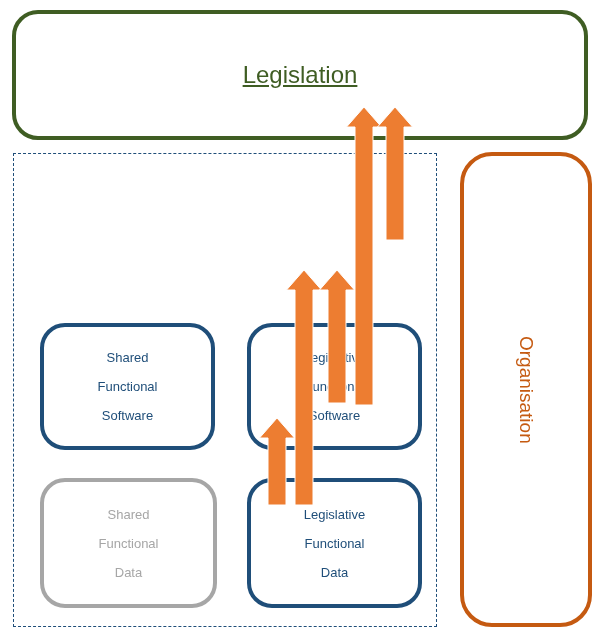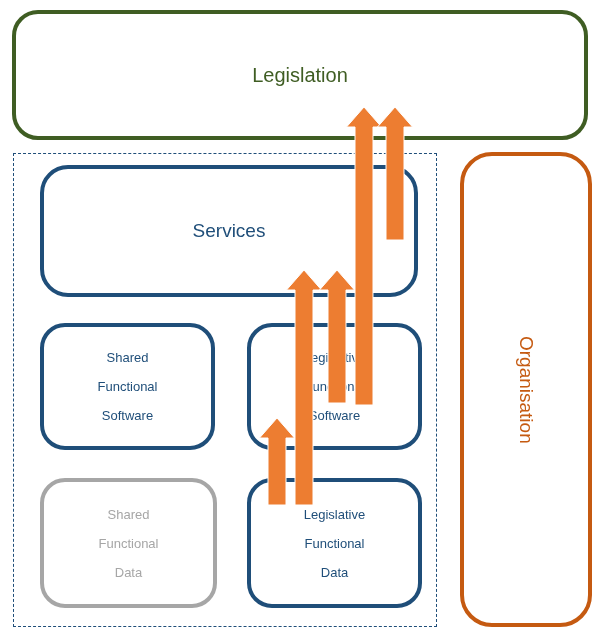--- a/index.html
+++ b/index.html
@@ -13,21 +13,21 @@
   }
   .label{white-space:pre-line;}
   .dashed{
     position:absolute;box-sizing:border-box;
     left:13px;top:153px;width:424px;height:474px;
     border:1px dashed #1F4E79;background:transparent;
   }
   .legislation{
     left:12px;top:10px;width:576px;height:130px;
     border:4px solid #3F5D23;border-radius:26px;
-    color:#3F5D23;font-size:20px;
+    color:#3F5D23;font-size:24px;text-decoration:underline;
   }
   .services{
     left:40px;top:165px;width:378px;height:132px;
     border:4px solid #1F4E79;border-radius:28px;
     color:#1F4E79;font-size:19px;
   }
   .small-box{
     border:4px solid #1F4E79;border-radius:25px;
     color:#1F4E79;font-size:13px;line-height:29px;
   }
@@ -47,23 +47,20 @@
 <body>
 
 <div class="canvas">
 
   <div class="dashed"></div>
 
   <div class="box legislation">
     <span class="label">Legislation</span>
   </div>
 
-  <div class="box services">
-    <span class="label">Services</span>
-  </div>
 
   <div class="box small-box sfs">
     <span class="label">Shared
 Functional
 Software</span>
   </div>
 
   <div class="box small-box lfs">
     <span class="label">Legislative
 Functional

